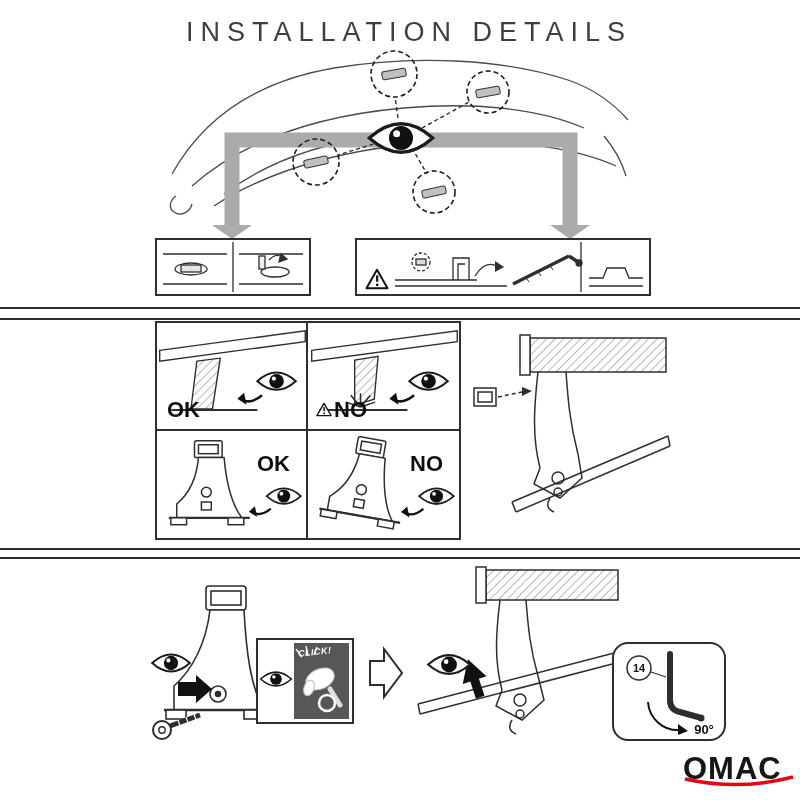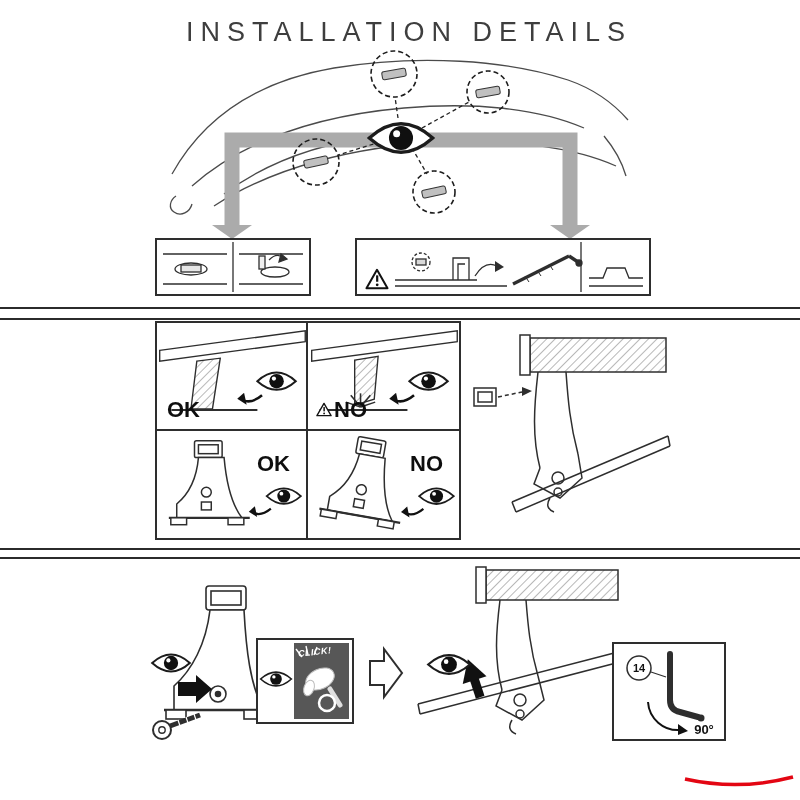--- a/index.html
+++ b/index.html
@@ -28,21 +28,21 @@
     position:absolute;font-weight:bold;font-size:22px;color:#0e0e0e;
     display:flex;align-items:center;gap:2px;line-height:1;
   }
   .cell-label svg{display:block;}
   .click-box{left:256px;top:638px;width:98px;height:86px;}
   .click-panel{position:absolute;left:36px;top:3px;width:55px;height:76px;background:#575757;}
   .click-label{
     position:absolute;left:40px;top:7px;color:#fff;font-size:9px;
     font-style:italic;font-weight:bold;transform:rotate(-6deg);letter-spacing:.5px;
   }
-  .key-box{left:612px;top:642px;width:114px;height:99px;}
+  .key-box{left:612px;top:642px;width:114px;height:99px;border-radius:16px;}
   .logo{position:absolute;left:683px;top:746px;width:112px;height:46px;}
   .logo-text{
     font-weight:800;font-size:31px;letter-spacing:1px;color:#161616;line-height:46px;
   }
   .logo-swoosh{position:absolute;left:0;bottom:3px;width:112px;height:14px;}
 </style>
 </head>
 <body>
 
 <div class="page">
@@ -343,18 +343,19 @@
       <circle cx="25" cy="24" r="12" fill="#fff" stroke="#2e2e2e" stroke-width="1.5"></circle>
       <text x="25" y="28" text-anchor="middle" font-size="11" font-weight="bold" fill="#111">14</text>
       <line x1="37" y1="28" x2="52" y2="33" stroke="#2e2e2e" stroke-width="1.2"></line>
       <path d="M34 58 A 30 30 0 0 0 66 86" fill="none" stroke="#111" stroke-width="2"></path>
       <polygon points="64,91 74,87 64,80" fill="#111"></polygon>
       <text x="90" y="90" text-anchor="middle" font-size="13" font-weight="bold" fill="#111">90°</text>
     </svg>
   </div>
 
   <div class="logo">
+    <span class="logo-text">OMAC</span>
     <svg class="logo-swoosh" viewBox="0 0 112 14">
       <path d="M2 4 Q56 16 110 2" stroke="#e30613" stroke-width="3.5" fill="none"></path>
     </svg>
   </div>
 
 </div>
 
 </body></html>

